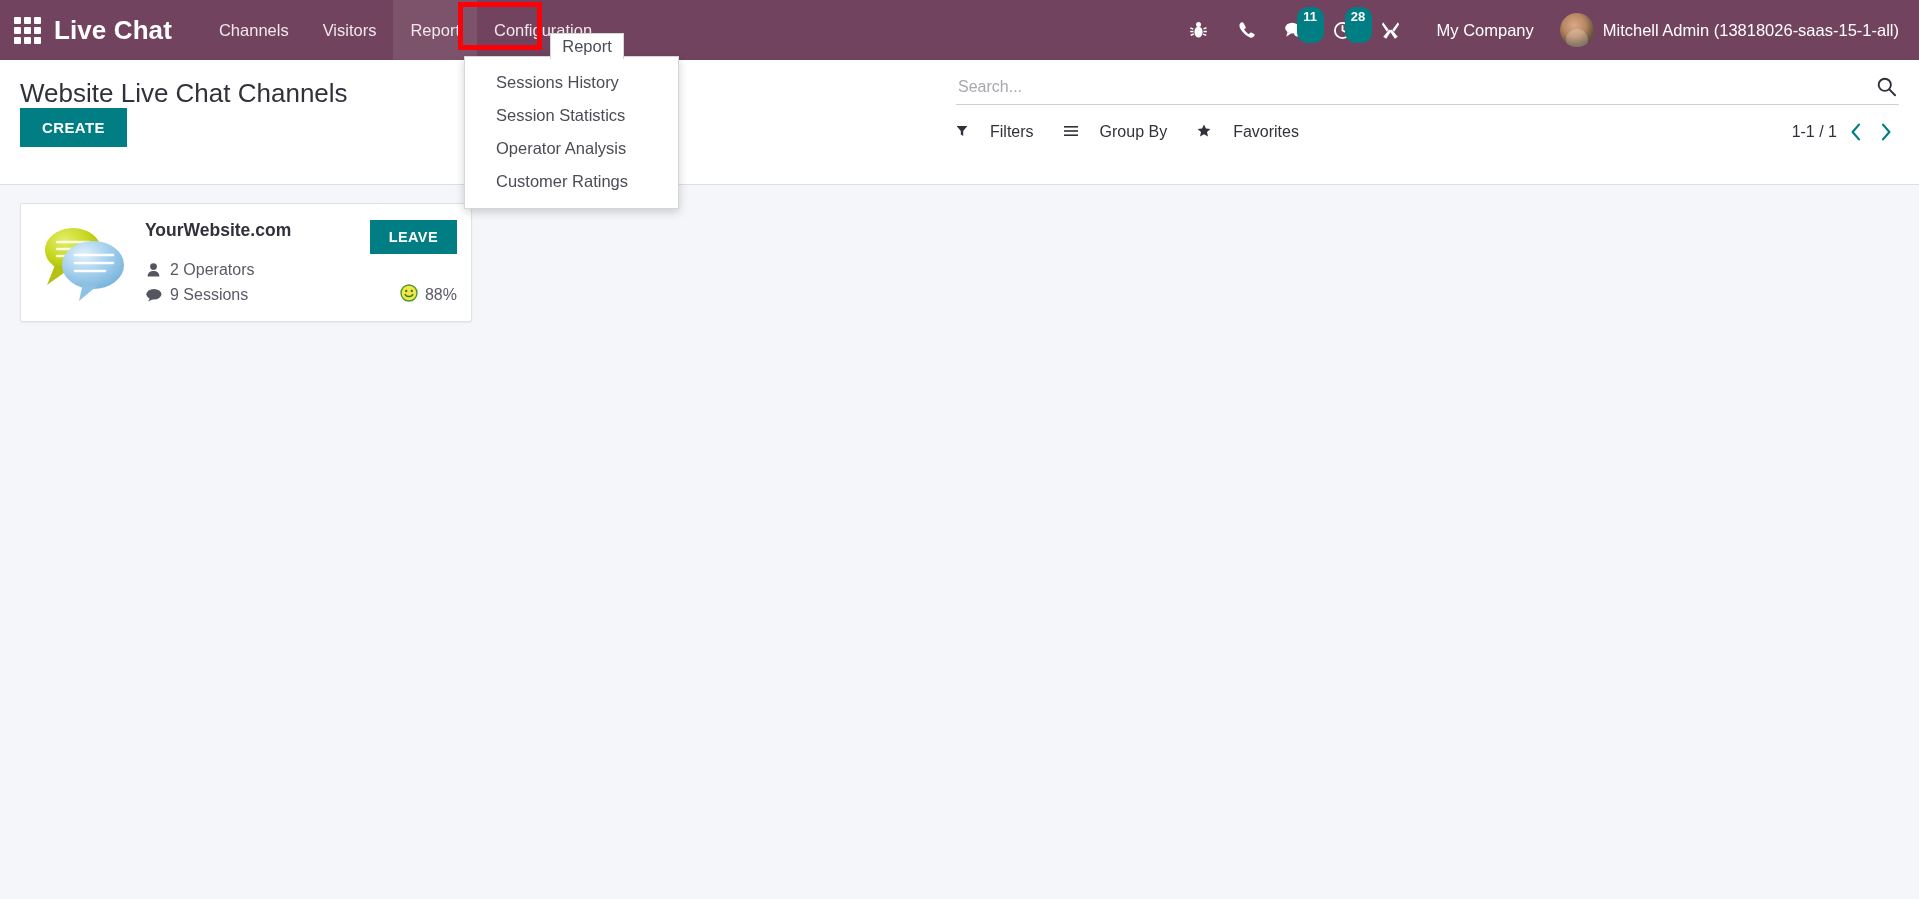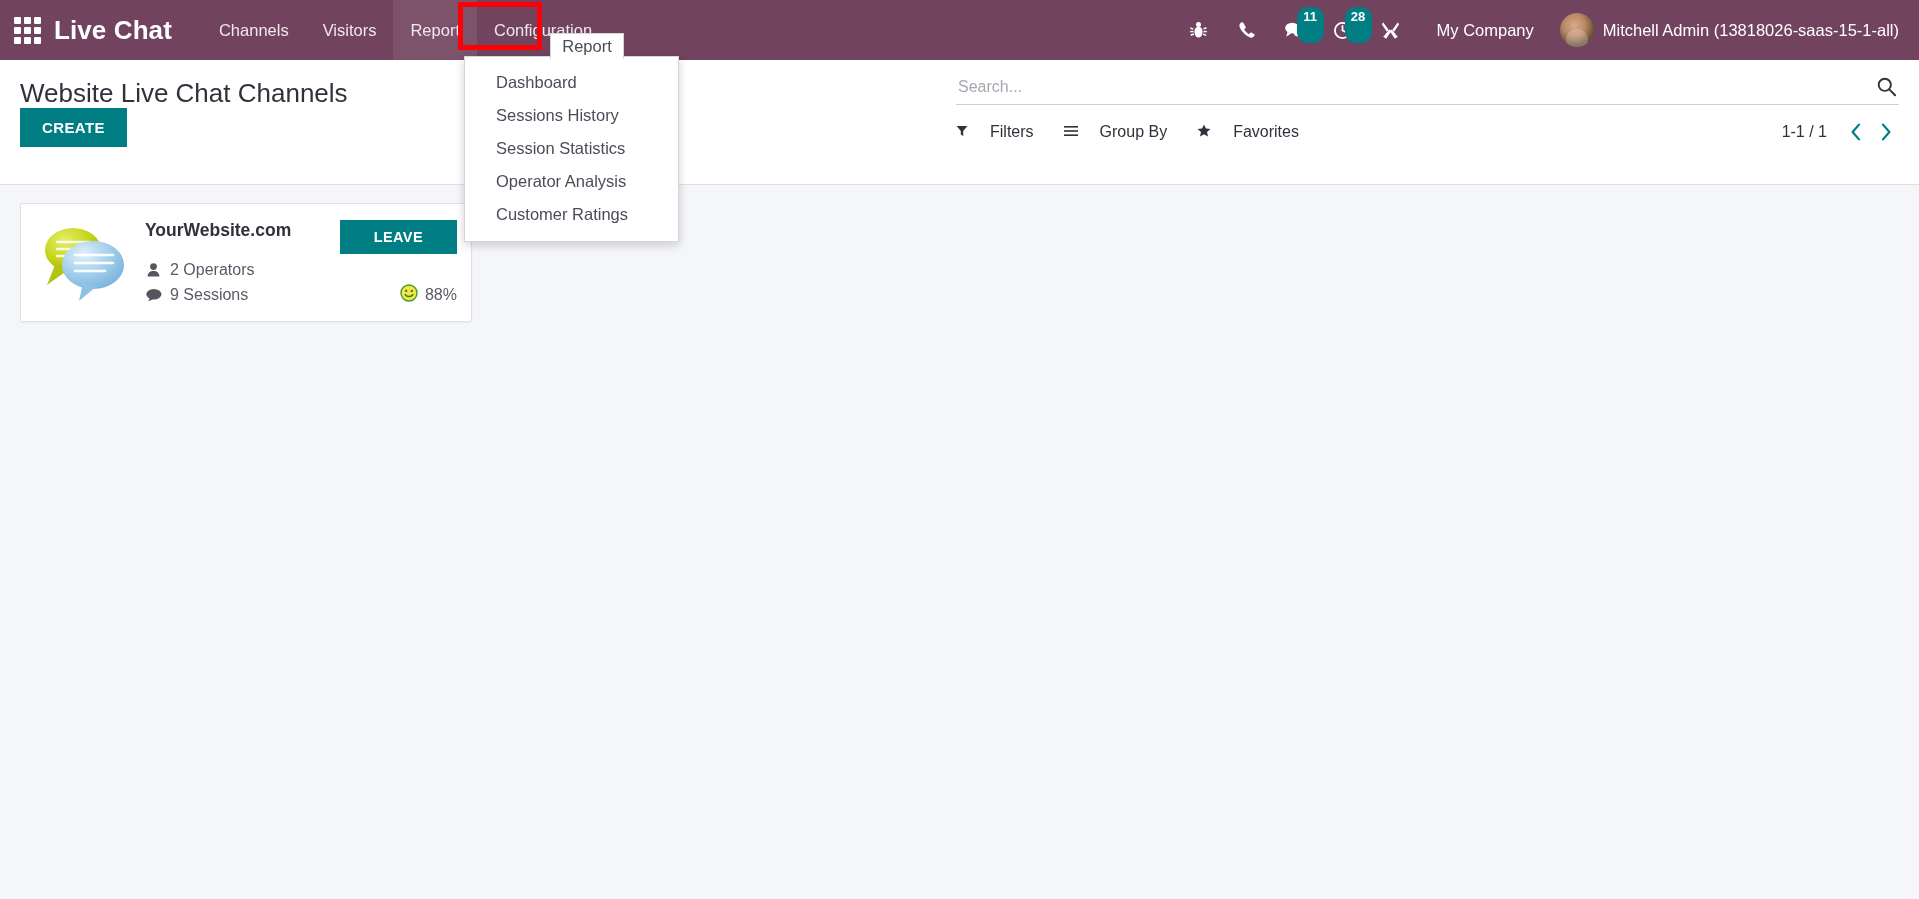--- a/index.html
+++ b/index.html
@@ -220,21 +220,21 @@
     font-size: 16px;
     color: #31313b;
     margin-right: 30px;
     cursor: pointer;
     white-space: nowrap;
   }
   .pager {
     margin-left: auto;
     display: flex; align-items: center; gap: 4px;
   }
-  .pager-count { font-size: 16px; color: #31313b; margin-right: 12px; white-space: nowrap; }
+  .pager-count { font-size: 16px; color: #31313b; margin-right: 2px; white-space: nowrap; }
   .pager-btn {
     width: 26px; height: 26px;
     display: flex; align-items: center; justify-content: center;
     color: #017e84; cursor: pointer; font-size: 21px;
   }
 
   
   .kanban-area {
     background: #f5f6fa;
     height: 714px;
@@ -261,21 +261,21 @@
     line-height: 1.25;
     flex: 1;
   }
   .btn-leave {
     background: #017e84;
     color: #ffffff;
     border: none;
     font-size: 14.5px;
     font-weight: bold;
     letter-spacing: .4px;
-    padding: 9px 34px;
+    padding: 9px 19px;
     cursor: pointer;
     margin-left: 10px;
     font-family: "Liberation Sans", sans-serif;
   }
   .card-stat {
     display: flex; align-items: center; gap: 8px;
     font-size: 16px;
     color: #5a5a66;
     margin-top: 7px;
   }
@@ -369,21 +369,20 @@
       <span class="user-name">Mitchell Admin (13818026-saas-15-1-all)</span>
     </div>
   </div>
 
   <div class="redbox"></div>
 </div>
 
 <div class="tooltip-report">Report</div>
 
 <div class="dropdown">
-  <div class="dropdown-item">Dashboard</div>
   <div class="dropdown-item">Sessions History</div>
   <div class="dropdown-item">Session Statistics</div>
   <div class="dropdown-item">Operator Analysis</div>
   <div class="dropdown-item">Customer Ratings</div>
 </div>
 
 <div class="control-panel">
 
   <div class="cp-left">
     <h1 class="page-title">Website Live Chat Channels</h1>

